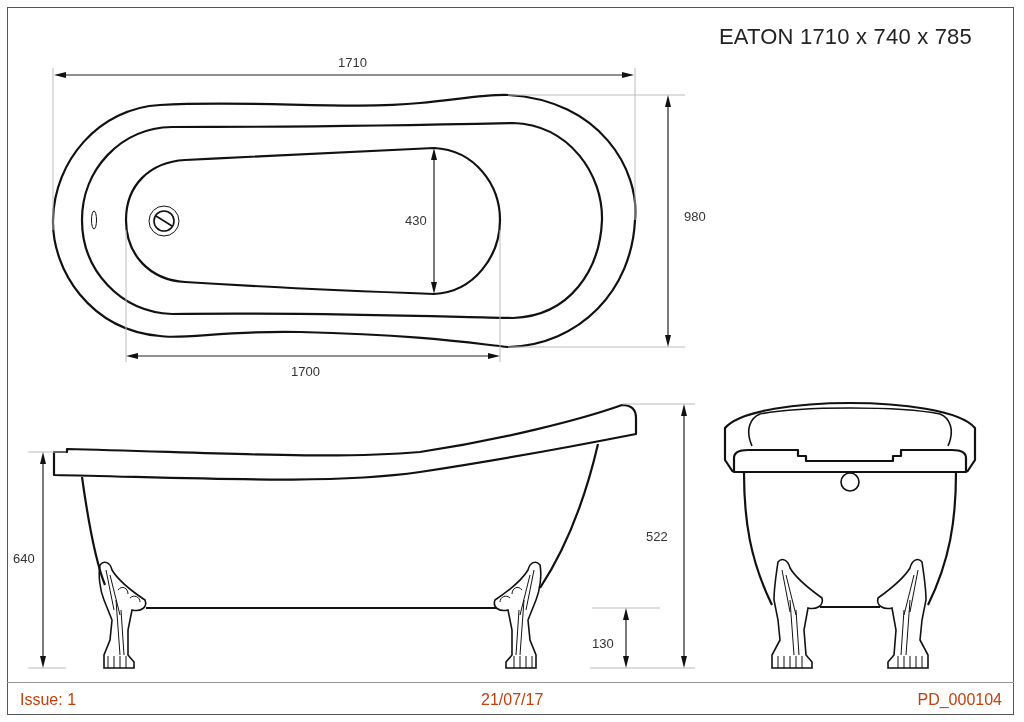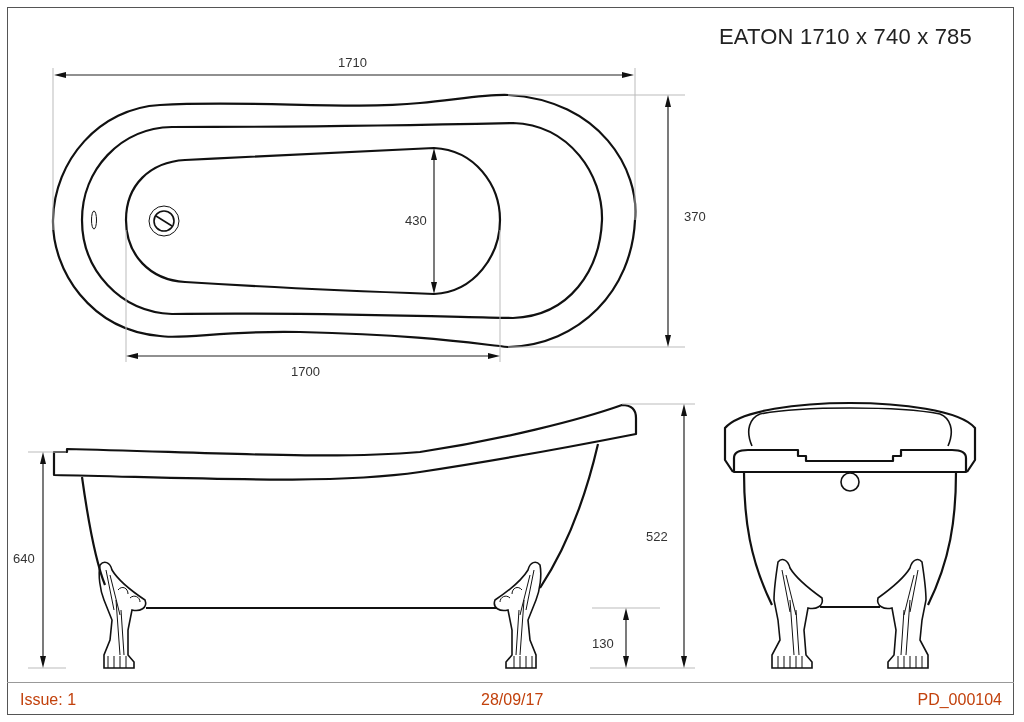--- a/index.html
+++ b/index.html
@@ -153,22 +153,22 @@
       <path class="thin" d="M782,570 L790,612 M786,575 L796,615 M790,600 L794,655 M796,610 L799,655 M778,656 L778,668 M784,656 L784,668 M790,656 L790,668 M796,656 L796,668 M802,656 L802,668"></path>
     </g>
     <g>
       <path class="med" d="M922,562 C918,557 912,560 910,568 C904,578 892,588 878,598 C876,606 884,610 892,608 L896,630 L894,655 L888,662 L888,668 L928,668 L928,655 L920,640 L922,620 L926,600 C926,590 924,575 922,562 Z"></path>
       <path class="thin" d="M918,570 L910,612 M914,575 L904,615 M910,600 L906,655 M904,610 L901,655 M922,656 L922,668 M916,656 L916,668 M910,656 L910,668 M904,656 L904,668 M898,656 L898,668"></path>
     </g>
   </g>
 </svg>
 
 <div class="dim" style="left:314px; top:55px;margin-left:24px;">1710</div>
-<div class="dim" style="left:684px; top:209px;">370</div>
+<div class="dim" style="left:684px; top:209px;">980</div>
 <div class="dim" style="left:397px; top:213px;margin-left:8px;">430</div>
 <div class="dim" style="left:291px; top:364px;">1700</div>
 <div class="dim" style="left:13px; top:551px;">640</div>
 <div class="dim" style="left:646px; top:529px;">522</div>
 <div class="dim" style="left:592px; top:636px;">130</div>
 
 <div class="foot" style="left:20px;">Issue: 1</div>
-<div class="foot" style="left:481px;">28/09/17</div>
+<div class="foot" style="left:481px;">21/07/17</div>
 <div class="foot" style="right:22px;">PD_000104</div>
 
 </body></html>

